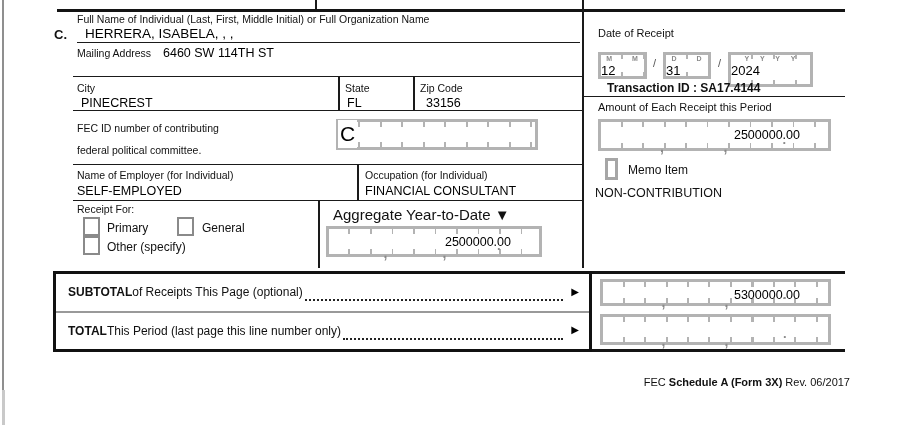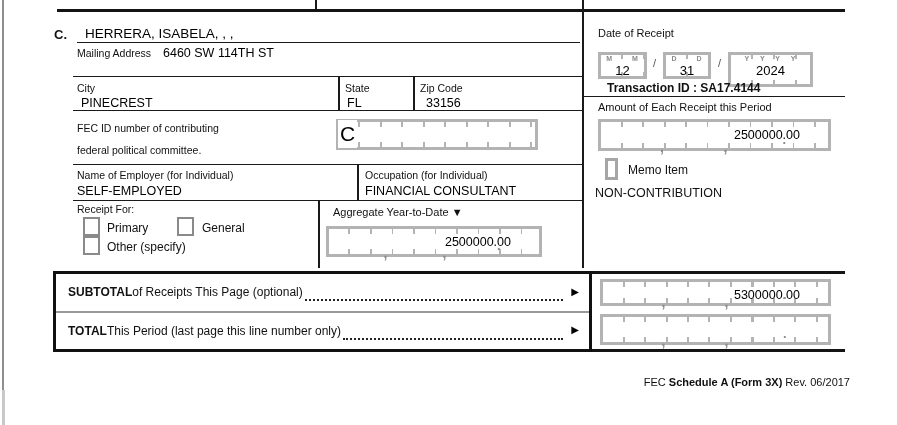--- a/index.html
+++ b/index.html
@@ -26,21 +26,21 @@
   .datebox .dticks{position:absolute;left:0;top:0;right:0;bottom:0;
      background-image:
        repeating-linear-gradient(90deg, transparent 0 20px, #b3b3b3 20px 22px),
        repeating-linear-gradient(90deg, transparent 0 20px, #b3b3b3 20px 22px);
      background-size:100% 4px,100% 4px;background-position:0 0,0 100%;
      background-repeat:no-repeat,no-repeat;}
   .letters{position:absolute;top:0;left:0;right:0;text-align:center;font-size:7px;
      font-weight:bold;color:#8a8a8a;letter-spacing:1px;}
   .ls2{word-spacing:16px;}
   .ls4{word-spacing:7px;}
-  .dval{position:absolute;top:8px;left:0;right:0;text-align:center;font-size:13px;color:#000;}
+  .dval{position:absolute;top:8px;left:0;right:0;text-align:left;font-size:13px;color:#000;}
   .slash{position:absolute;font-size:11px;color:#555;}
   .checkbox{position:absolute;background:#fff;border:2px solid #8a8a8a;box-sizing:border-box;}
   .cblabel{position:absolute;font-size:12px;color:#111;white-space:nowrap;}
   #totals-box{position:absolute;left:53px;top:271px;width:539px;height:81px;
      border:3px solid #111;box-sizing:border-box;display:flex;flex-direction:column;background:#fff;}
   .trow{flex:1;display:flex;align-items:center;padding:0 10px 0 12px;font-size:12px;}
   .trow .b{font-weight:bold;}
   .leader{flex:1;border-bottom:2px dotted #222;margin:0 8px 0 2px;height:45%;}
   .arrow{font-size:10px;color:#000;margin-bottom:2px;}
   .tdivider{height:2px;background:#999;margin:0;}
@@ -55,20 +55,21 @@
 
   <div class="abs" style="left:2px;top:0;width:2px;height:390px;background:#8f8f8f;"></div>
   <div class="abs" style="left:2px;top:390px;width:3px;height:35px;background:#c9c9c9;"></div>
 
   <div class="thick" style="left:57px;top:9px;width:788px;height:3px;"></div>
   <div class="vline" style="left:315px;top:0;height:9px;"></div>
   <div class="vline" style="left:582px;top:0;height:268px;"></div>
 
   <div class="abs" style="left:54px;top:27px;font-size:13px;font-weight:bold;">C.</div>
 
+  <div class="lbl" style="left:77px;top:13px;">Full Name of Individual (Last, First, Middle Initial) or Full Organization Name</div>
   <div class="val bigname" style="left:85px;top:26px;">HERRERA, ISABELA, , ,</div>
   <div class="hline" style="left:77px;top:42px;width:503px;"></div>
 
   <div class="lbl" style="left:77px;top:47px;">Mailing Address</div>
   <div class="val" style="left:163px;top:46px;">6460 SW 114TH ST</div>
   <div class="hline" style="left:73px;top:76px;width:509px;"></div>
 
   <div class="lbl" style="left:77px;top:82px;">City</div>
   <div class="val" style="left:81px;top:96px;">PINECREST</div>
   <div class="vline" style="left:338px;top:76px;height:34px;"></div>
@@ -96,21 +97,21 @@
 
   <div class="lbl" style="left:77px;top:203px;">Receipt For:</div>
   <div class="checkbox" style="left:83px;top:217px;width:17px;height:19px;"></div>
   <div class="cblabel" style="left:107px;top:221px;">Primary</div>
   <div class="checkbox" style="left:177px;top:217px;width:17px;height:19px;"></div>
   <div class="cblabel" style="left:202px;top:221px;">General</div>
   <div class="checkbox" style="left:83px;top:236px;width:17px;height:19px;"></div>
   <div class="cblabel" style="left:107px;top:240px;">Other (specify)</div>
 
   <div class="vline" style="left:318px;top:200px;height:68px;"></div>
-  <div class="abs" style="left:333px;top:206px;font-size:11px;">Aggregate Year-to-Date ▼</div>
+  <div class="abs" style="left:333px;top:206px;font-size:15px;">Aggregate Year-to-Date ▼</div>
   <div class="comb" style="left:326px;top:226px;width:216px;height:31px;">
     <div class="ticks"></div>
     <span class="cval">2500000.00</span>
     <span class="cm" style="left:26%;">,</span>
     <span class="cm" style="left:54%;">,</span>
     <span class="cp" style="left:80%;">.</span>
   </div>
 
   <div class="abs" style="left:598px;top:27px;font-size:11px;">Date of Receipt</div>
 

